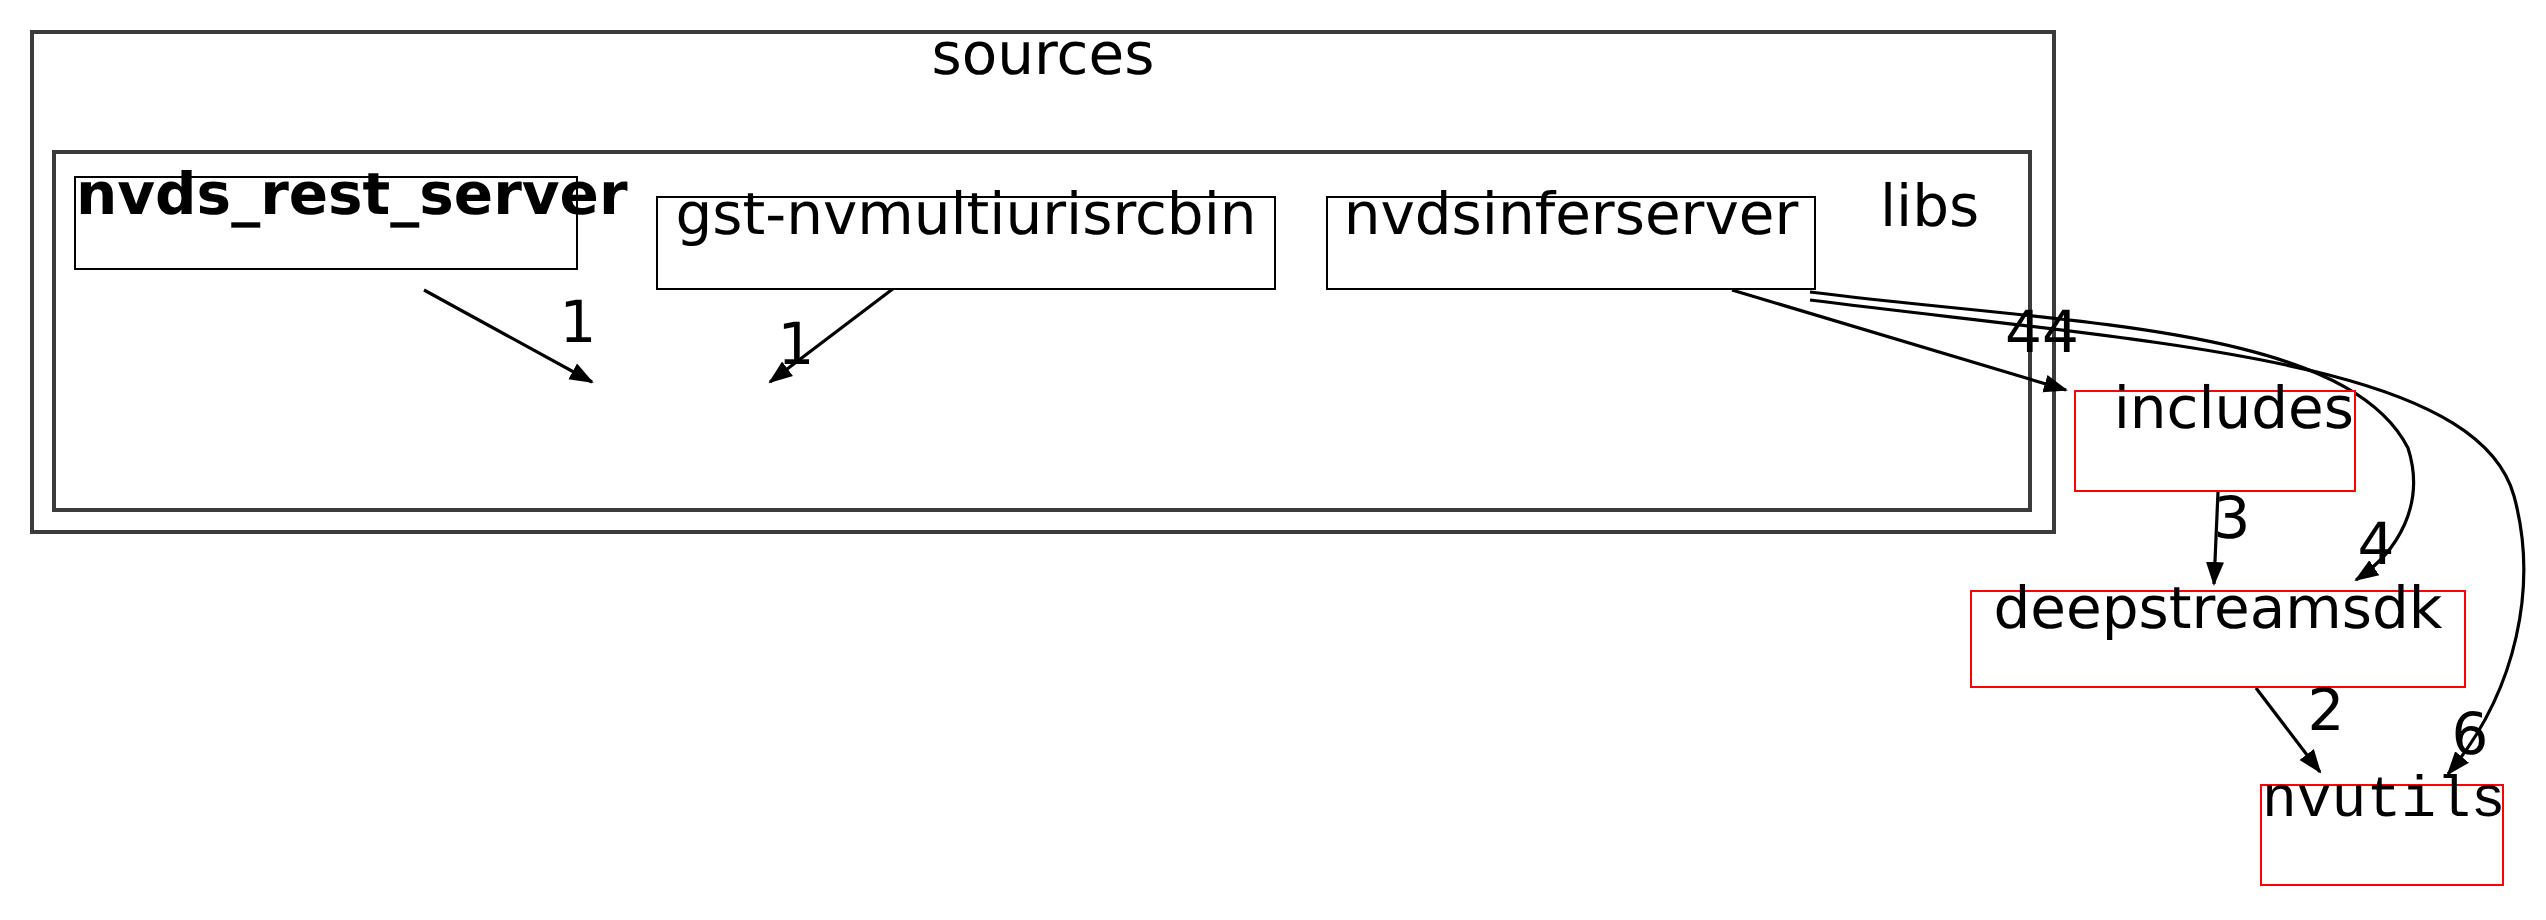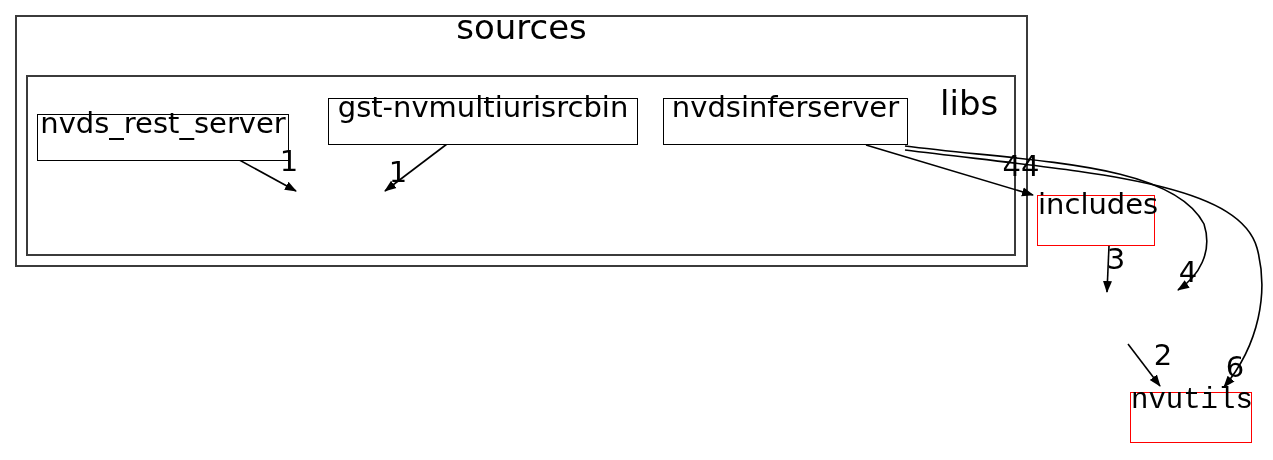--- a/index.html
+++ b/index.html
@@ -14,44 +14,44 @@
   .cluster{
     position:absolute;
     border:2.5px solid #3b3b3b;
     background:transparent;
     box-sizing:border-box;
   }
   #c-outer{left:15px;top:15px;width:1013px;height:252px;}
   #c-inner{left:26px;top:75px;width:990px;height:181px;}
   .cluster-label{
     position:absolute;
-    font-size:34px;line-height:36px;
+    font-size:29px;line-height:36px;
     white-space:nowrap;
   }
   #lbl-sources{left:15px;top:9px;width:1013px;text-align:center;}
   #lbl-libs{left:940px;top:85px;text-align:right;}
   svg.edges{position:absolute;left:0;top:0;}
   .node{
     position:absolute;
     box-sizing:border-box;
     border:1.5px solid #000000;
     background:#ffffff;
     text-align:center;
   }
   .node.external{border-color:#fe0000;}
   .node .nlabel{
     position:absolute;left:0;top:-10px;width:100%;
     font-size:29px;line-height:36px;
     white-space:nowrap;
   }
-  #n-rest {left:37px;  top:114px;  width:252px; height:47px;}
+  #n-rest {left:37px;  top:88px;  width:252px; height:47px;font-weight:bold;}
   #n-gst  {left:328px; top:98px;  width:310px; height:47px;}
   #n-infer{left:663px; top:98px;  width:245px; height:47px;}
   #n-helper{left:177px;top:196px; width:341px; height:49px;}
-  #n-includes{left:1037px;top:195px;width:118px;height:51px;text-align:right;}
+  #n-includes{left:1037px;top:195px;width:141px;height:51px;text-align:right;}
   #n-dssdk{left:985px; top:295px; width:248px; height:49px;}
   #n-nvutils{left:1130px;top:392px;width:122px;height:51px;font-family:Liberation Mono, monospace;}
   .elabel{
     position:absolute;
     font-size:29px;line-height:30px;
     transform:translate(-50%,-50%);
     white-space:nowrap;
   }
   #el-0{left:289px;top:161px;}
   #el-1{left:398px;top:172px;}
@@ -93,20 +93,23 @@
   </div>
   <div class="node" id="n-gst">
     <span class="nlabel">gst-nvmultiurisrcbin</span>
   </div>
   <div class="node" id="n-infer">
     <span class="nlabel">nvdsinferserver</span>
   </div>
   <div class="node external" id="n-includes">
     <span class="nlabel">includes</span>
   </div>
+  <div class="node external" id="n-dssdk">
+    <span class="nlabel">deepstreamsdk</span>
+  </div>
   <div class="node external" id="n-nvutils">
     <span class="nlabel">nvutils</span>
   </div>
 
   <span class="elabel" id="el-0">1</span>
   <span class="elabel" id="el-1">1</span>
   <span class="elabel" id="el-2">44</span>
   <span class="elabel" id="el-3">3</span>
   <span class="elabel" id="el-4">4</span>
   <span class="elabel" id="el-5">2</span>

